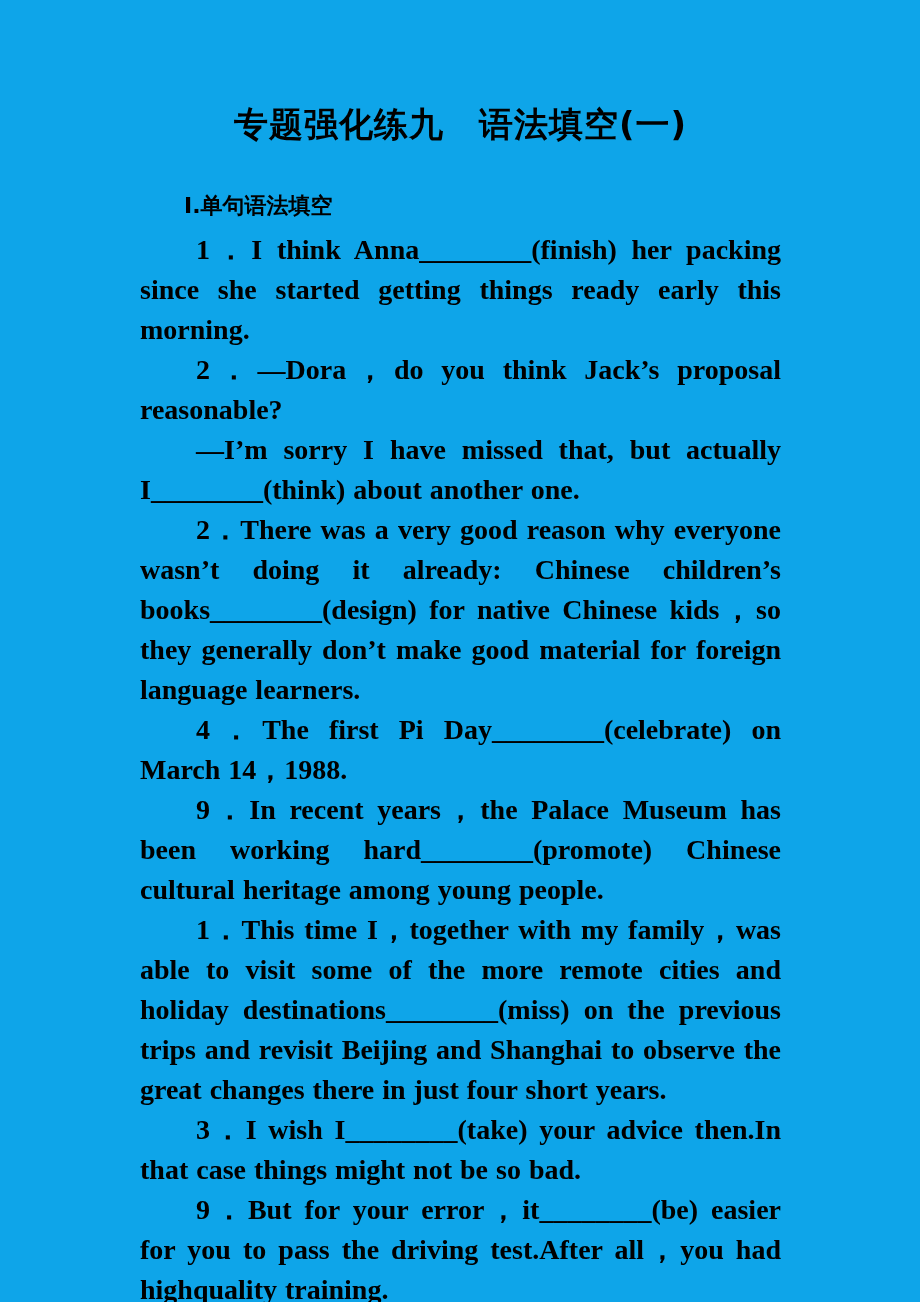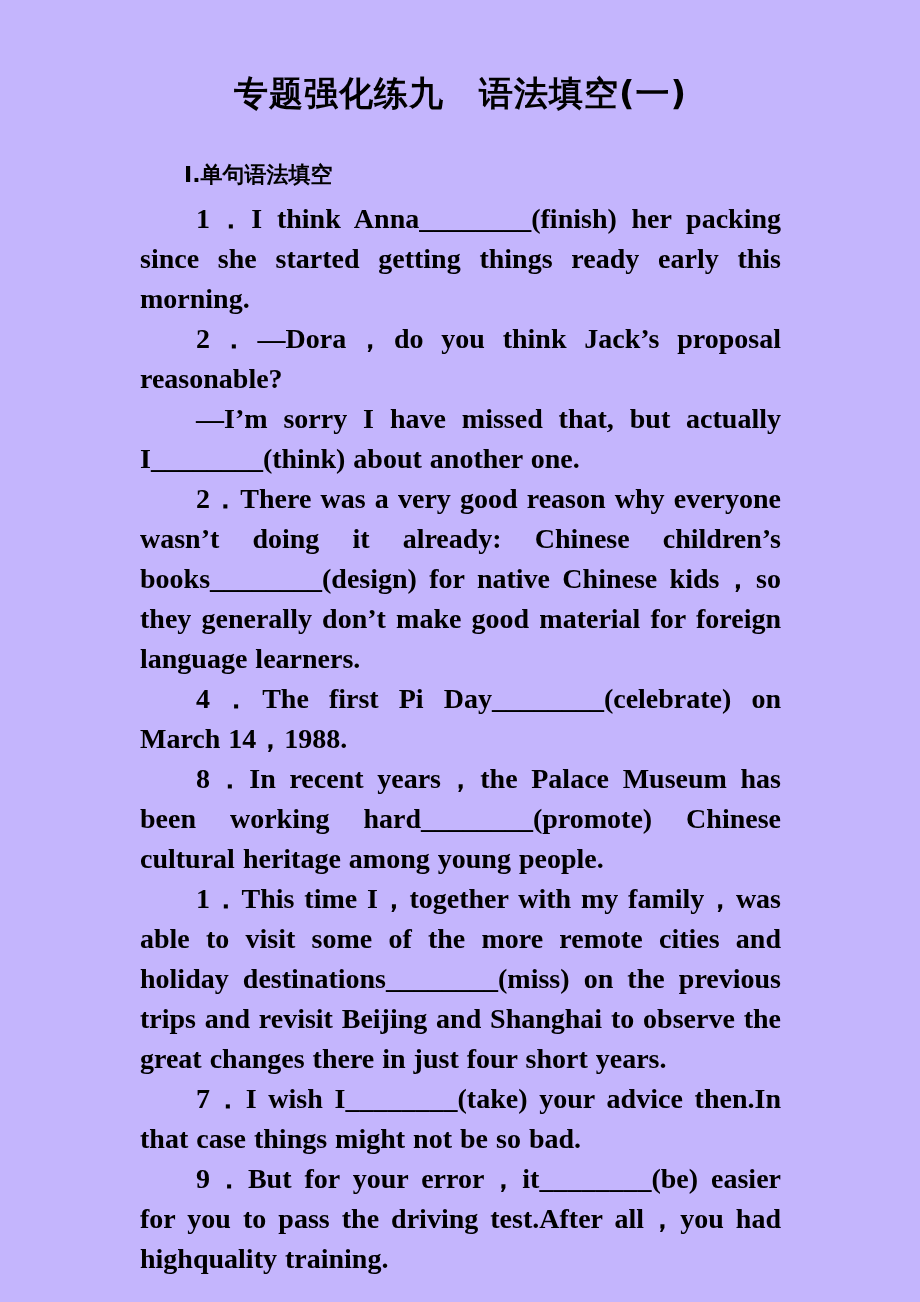--- a/index.html
+++ b/index.html
@@ -4,23 +4,23 @@
 <style>
   html, body {
     margin: 0;
     padding: 0;
     background: #ffffff;
   }
   .page {
     position: relative;
     width: 920px;
     height: 1302px;
-    background: #c4b5fd;
+    background: #0ea5e9;
     box-sizing: border-box;
-    padding: 72px 139px 0 140px;
+    padding: 103px 139px 0 140px;
     color: #000000;
     overflow: hidden;
   }
   .title {
     font-family: "DejaVu Sans", "Liberation Sans", sans-serif;
     font-size: 34px;
     font-weight: bold;
     text-align: center;
     letter-spacing: 1px;
     margin: 0 0 46px 0;
@@ -51,17 +51,17 @@
 <div class="page">
   <h1 class="title">专题强化练九　语法填空(一)</h1>
 
   <h2 class="section-heading">Ⅰ.单句语法填空</h2>
 
   <p class="para">1．I think Anna________(finish) her packing since she started getting things ready early this morning.</p>
   <p class="para">2．—Dora，do you think Jack’s proposal reasonable?</p>
   <p class="para">—I’m sorry I have missed that, but actually I________(think) about another one.</p>
   <p class="para">2．There was a very good reason why everyone wasn’t doing it already: Chinese children’s books________(design) for native Chinese kids，so they generally don’t make good material for foreign language learners.</p>
   <p class="para">4．The first Pi Day________(celebrate) on March 14，1988.</p>
-  <p class="para">8．In recent years，the Palace Museum has been working hard________(promote) Chinese cultural heritage among young people.</p>
+  <p class="para">9．In recent years，the Palace Museum has been working hard________(promote) Chinese cultural heritage among young people.</p>
   <p class="para">1．This time I，together with my family，was able to visit some of the more remote cities and holiday destinations________(miss) on the previous trips and revisit Beijing and Shanghai to observe the great changes there in just four short years.</p>
-  <p class="para">7．I wish I________(take) your advice then.In that case things might not be so bad.</p>
+  <p class="para">3．I wish I________(take) your advice then.In that case things might not be so bad.</p>
   <p class="para">9．But for your error，it________(be) easier for you to pass the driving test.After all，you had highquality training.</p>
 </div>
 
 </body></html>

